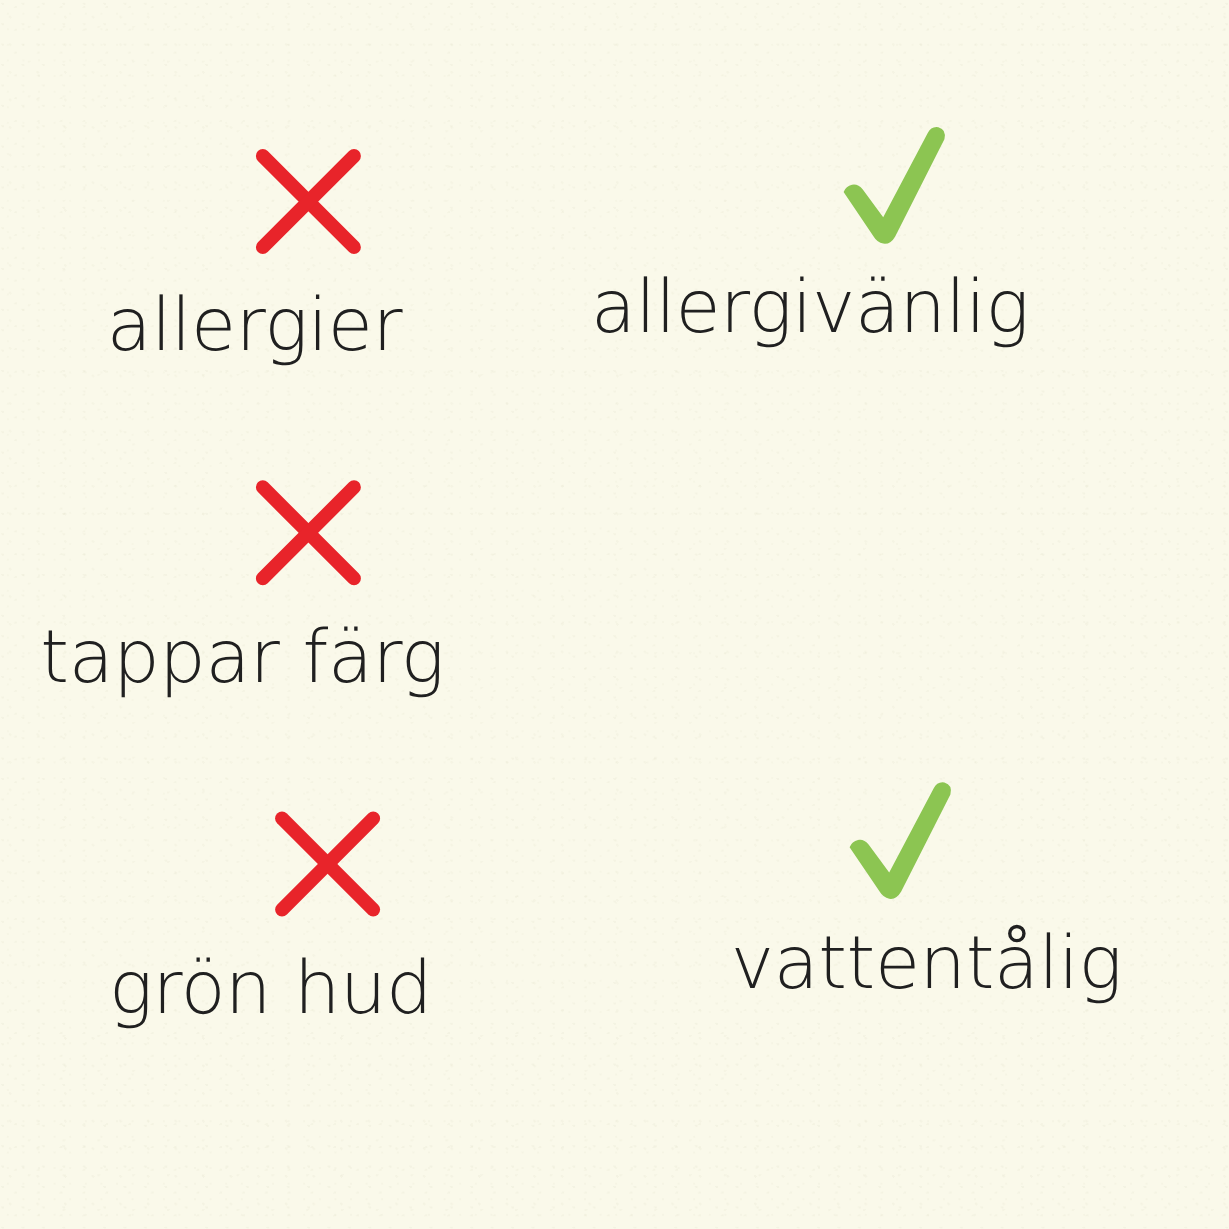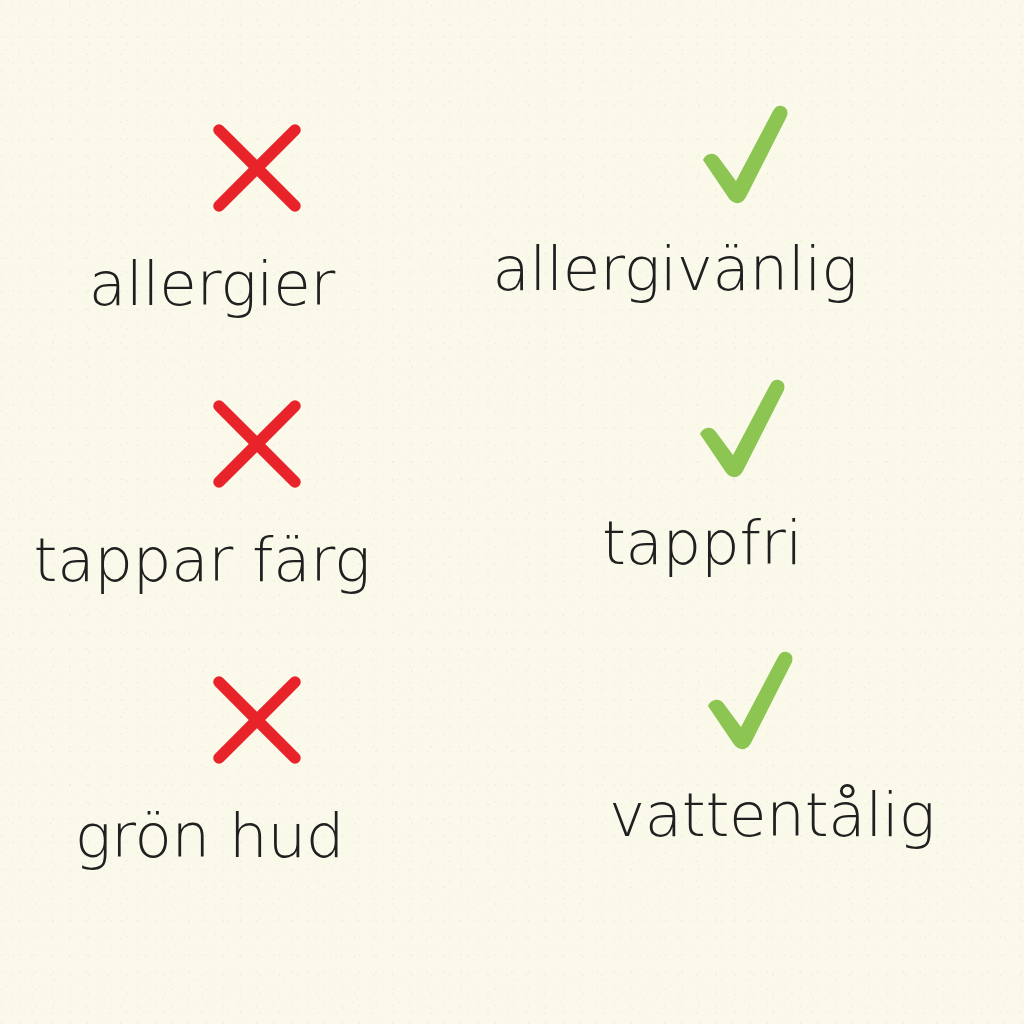--- a/index.html
+++ b/index.html
@@ -64,27 +64,26 @@
     white-space: nowrap;
     text-align: center;
   }
 
   
   .feature-item {
     position: absolute;
     display: flex;
     flex-direction: column;
     align-items: center;
-    gap: 12px;
   }
 
   
   .feature-item.neg-1 { left: 137px; top: 112px;  width: 240px; }
   .feature-item.neg-2 { left: 137px; top: 388px;  width: 240px; }
-  .feature-item.neg-3 { left: 137px; top: 664px;  width: 240px; }
+  .feature-item.neg-3 { left: 153px; top: 664px;  width: 240px; }
 
   
   .feature-item.pos-1 { left: 625px; top: 97px;  width: 240px; }
   .feature-item.pos-2 { left: 622px; top: 371px; width: 240px; }
   .feature-item.pos-3 { left: 630px; top: 643px; width: 240px; }
 
   .feature-item .icon-slot { width: 120px; height: 112px; }
 
   .label-neg-1 { width: 420px; margin-left: -90px; }
   .label-neg-2 { width: 460px; margin-left: -110px; }
@@ -126,28 +125,20 @@
       <svg width="92" height="92" viewBox="0 0 92 92" aria-hidden="true">
         <g stroke="#e8242a" stroke-width="11.5" stroke-linecap="round">
           <line x1="8" y1="8" x2="84" y2="84"></line>
           <line x1="84" y1="8" x2="8" y2="84"></line>
         </g>
       </svg>
     </div>
     <div class="item-label label-neg-2">tappar färg</div>
   </div>
 
-  <div class="feature-item pos-2">
-    <div class="icon-slot">
-      <svg width="108" height="110" viewBox="0 0 108 110" aria-hidden="true">
-        <path d="M12 62 Q14 57 19 56 Q24 55 28 60 L45 83 L82 13 Q85 7 91 8 Q98 10 96 18 L55 99 Q51 106 45 105 Q40 104 37 99 Z" fill="#8cc552"></path>
-      </svg>
-    </div>
-    <div class="item-label label-pos-2">tappfri</div>
-  </div>
 
   <div class="feature-item neg-3">
     <div class="icon-slot">
       <svg width="92" height="92" viewBox="0 0 92 92" aria-hidden="true">
         <g stroke="#e8242a" stroke-width="11.5" stroke-linecap="round">
           <line x1="8" y1="8" x2="84" y2="84"></line>
           <line x1="84" y1="8" x2="8" y2="84"></line>
         </g>
       </svg>
     </div>

